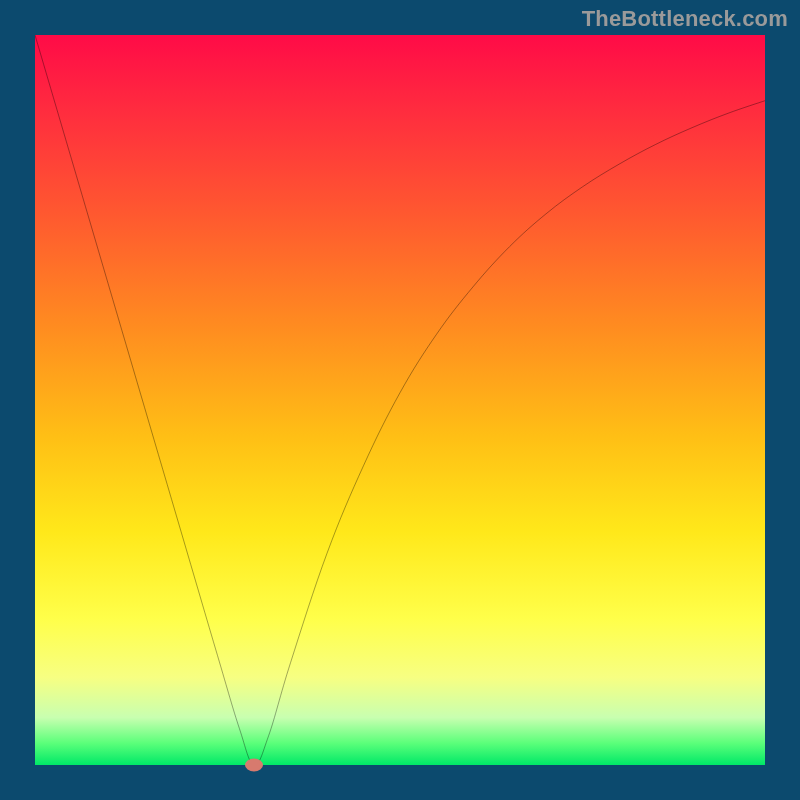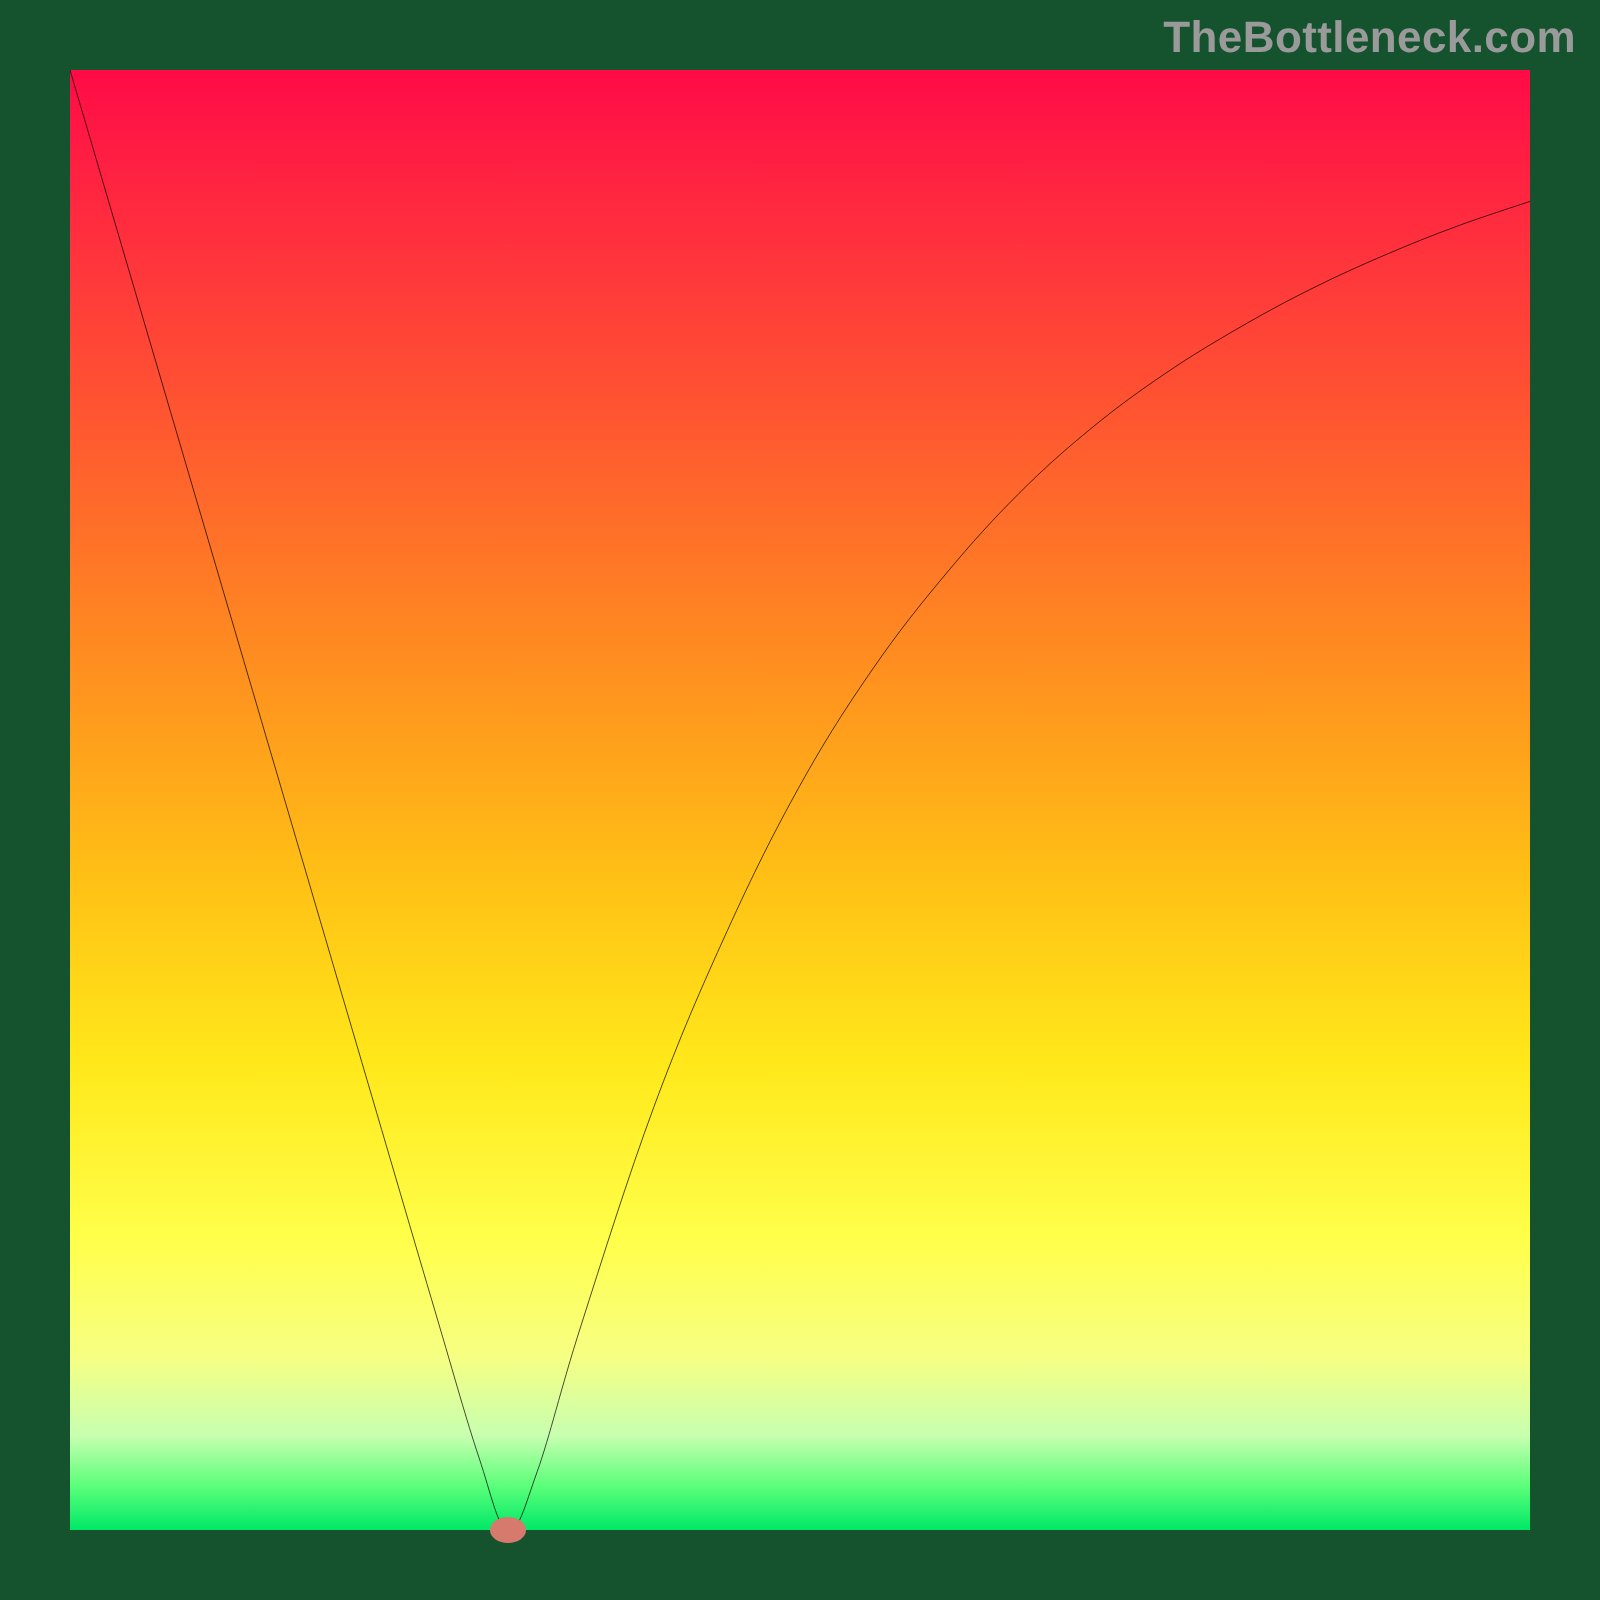--- a/index.html
+++ b/index.html
@@ -8,21 +8,21 @@
     width: 800px;
     height: 800px;
     background: #000;
     font-family: Arial, Helvetica, sans-serif;
     overflow: hidden;
   }
   .frame {
     position: relative;
     width: 800px;
     height: 800px;
-    background: #14532d;
+    background: #0c4a6e;
   }
   .plot-area {
     position: absolute;
     left: 35px;
     top: 35px;
     width: 730px;
     height: 730px;
     background: linear-gradient(
       to bottom,
       #ff0b47 0%,

